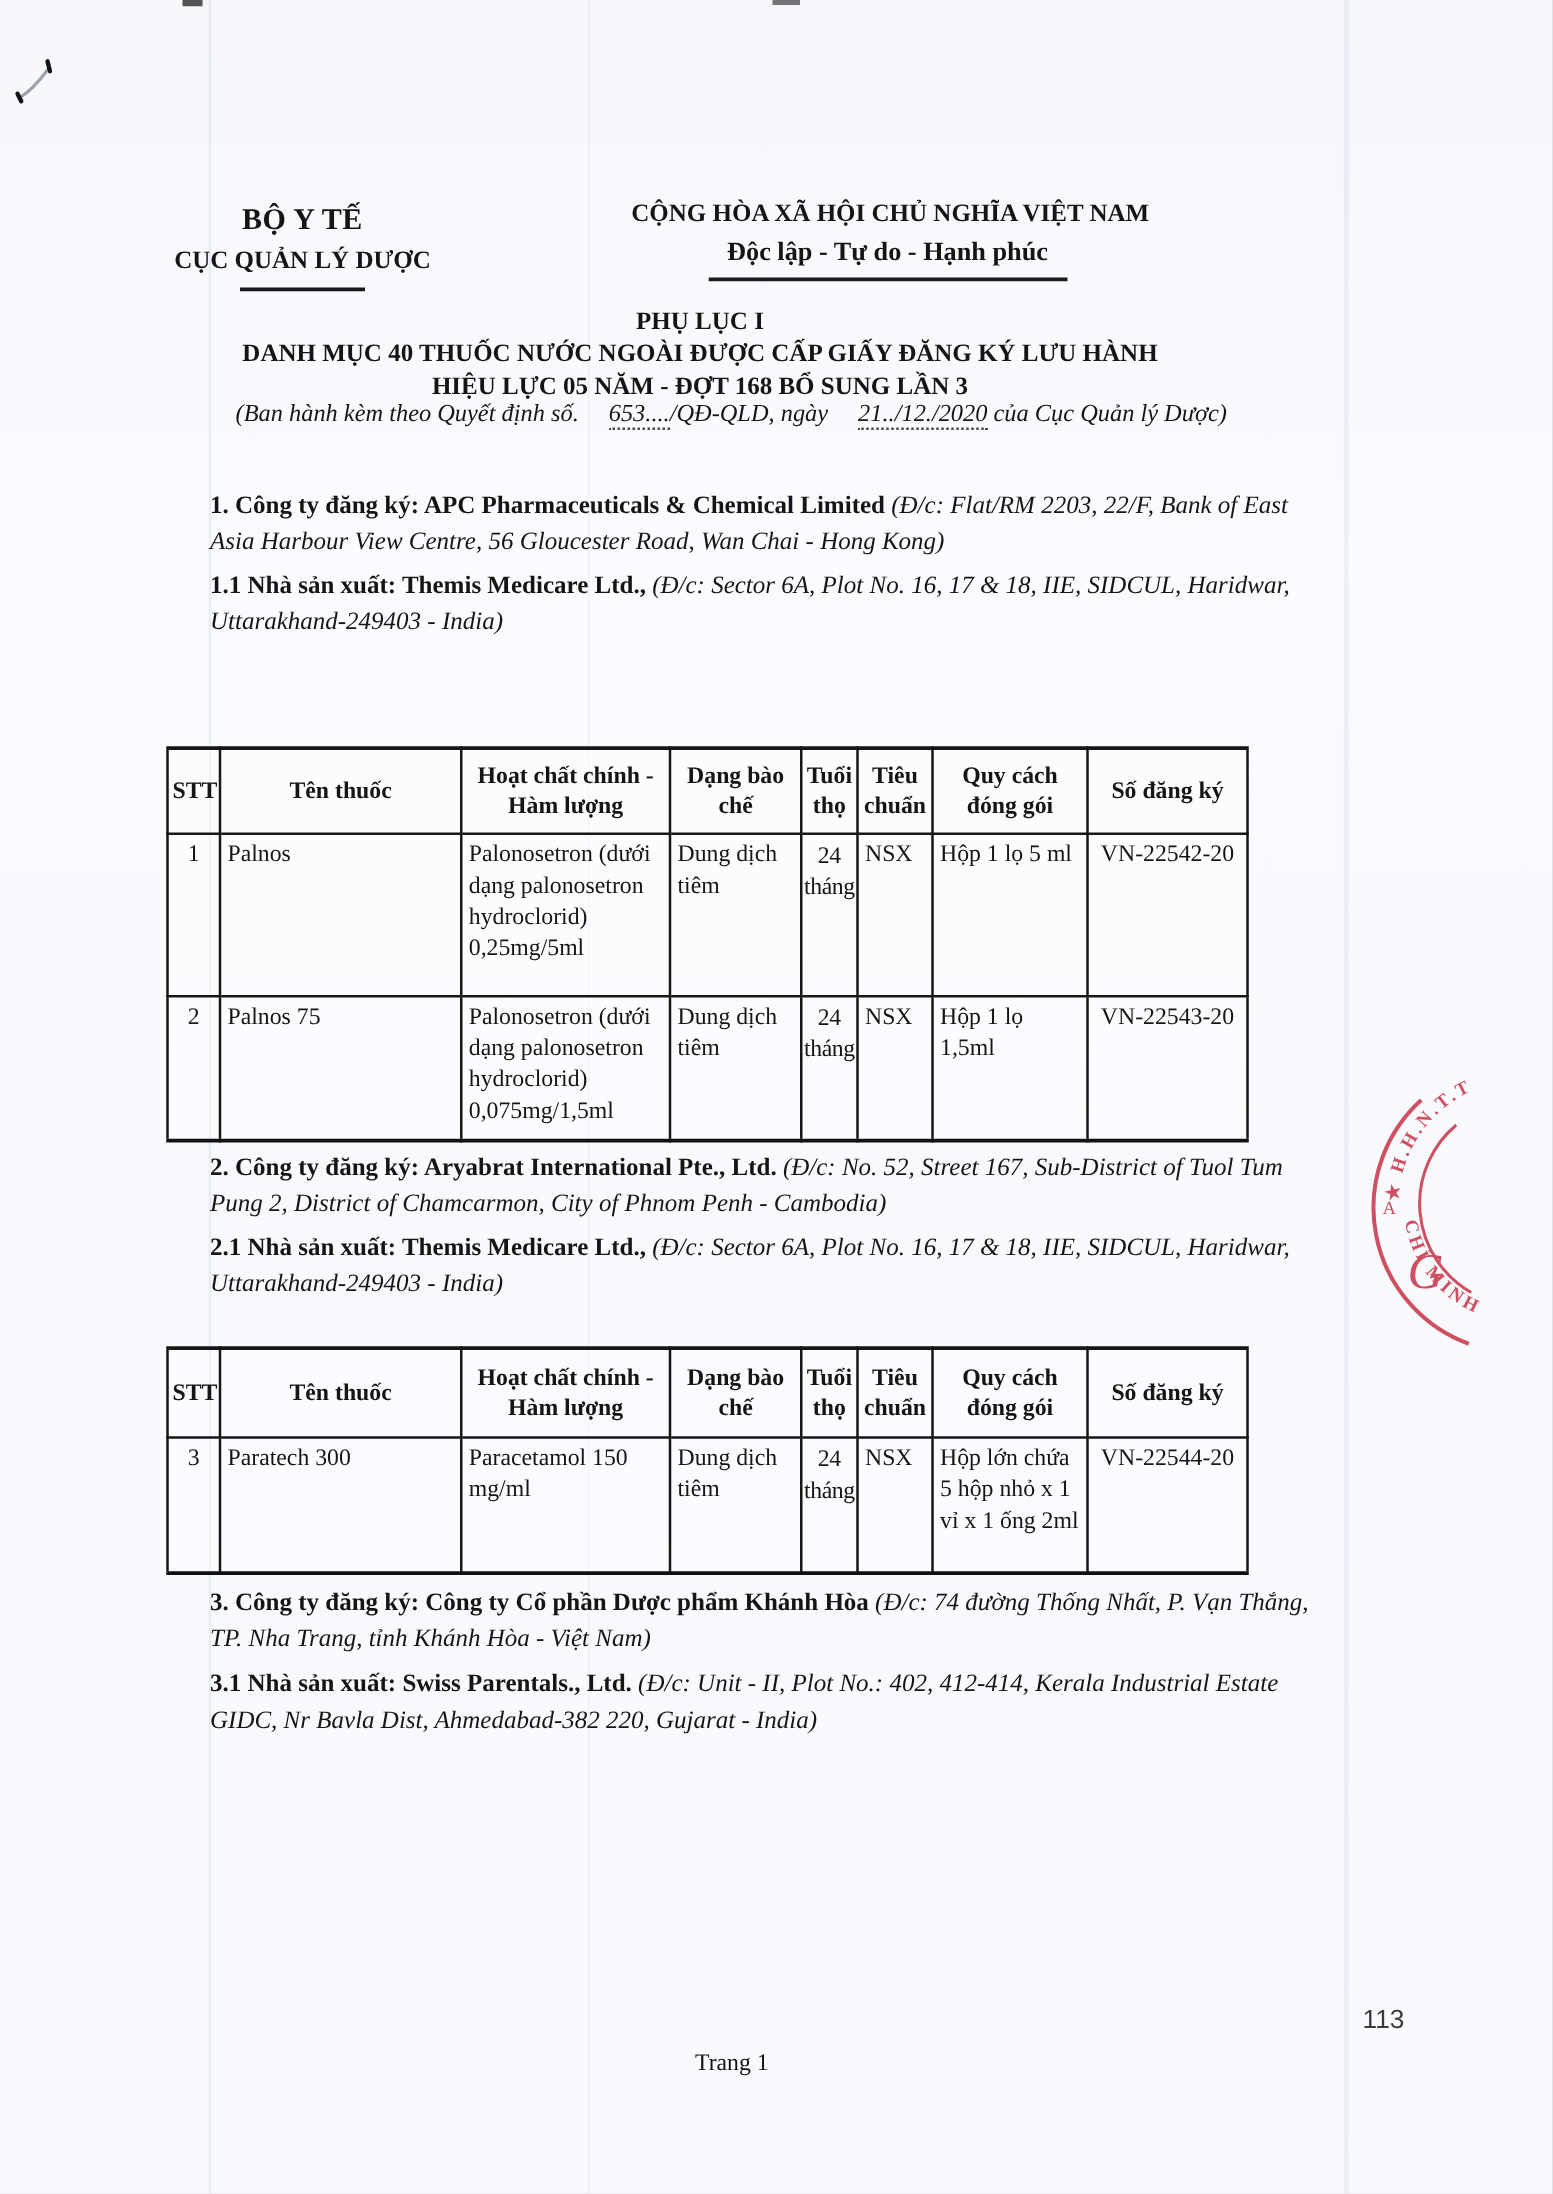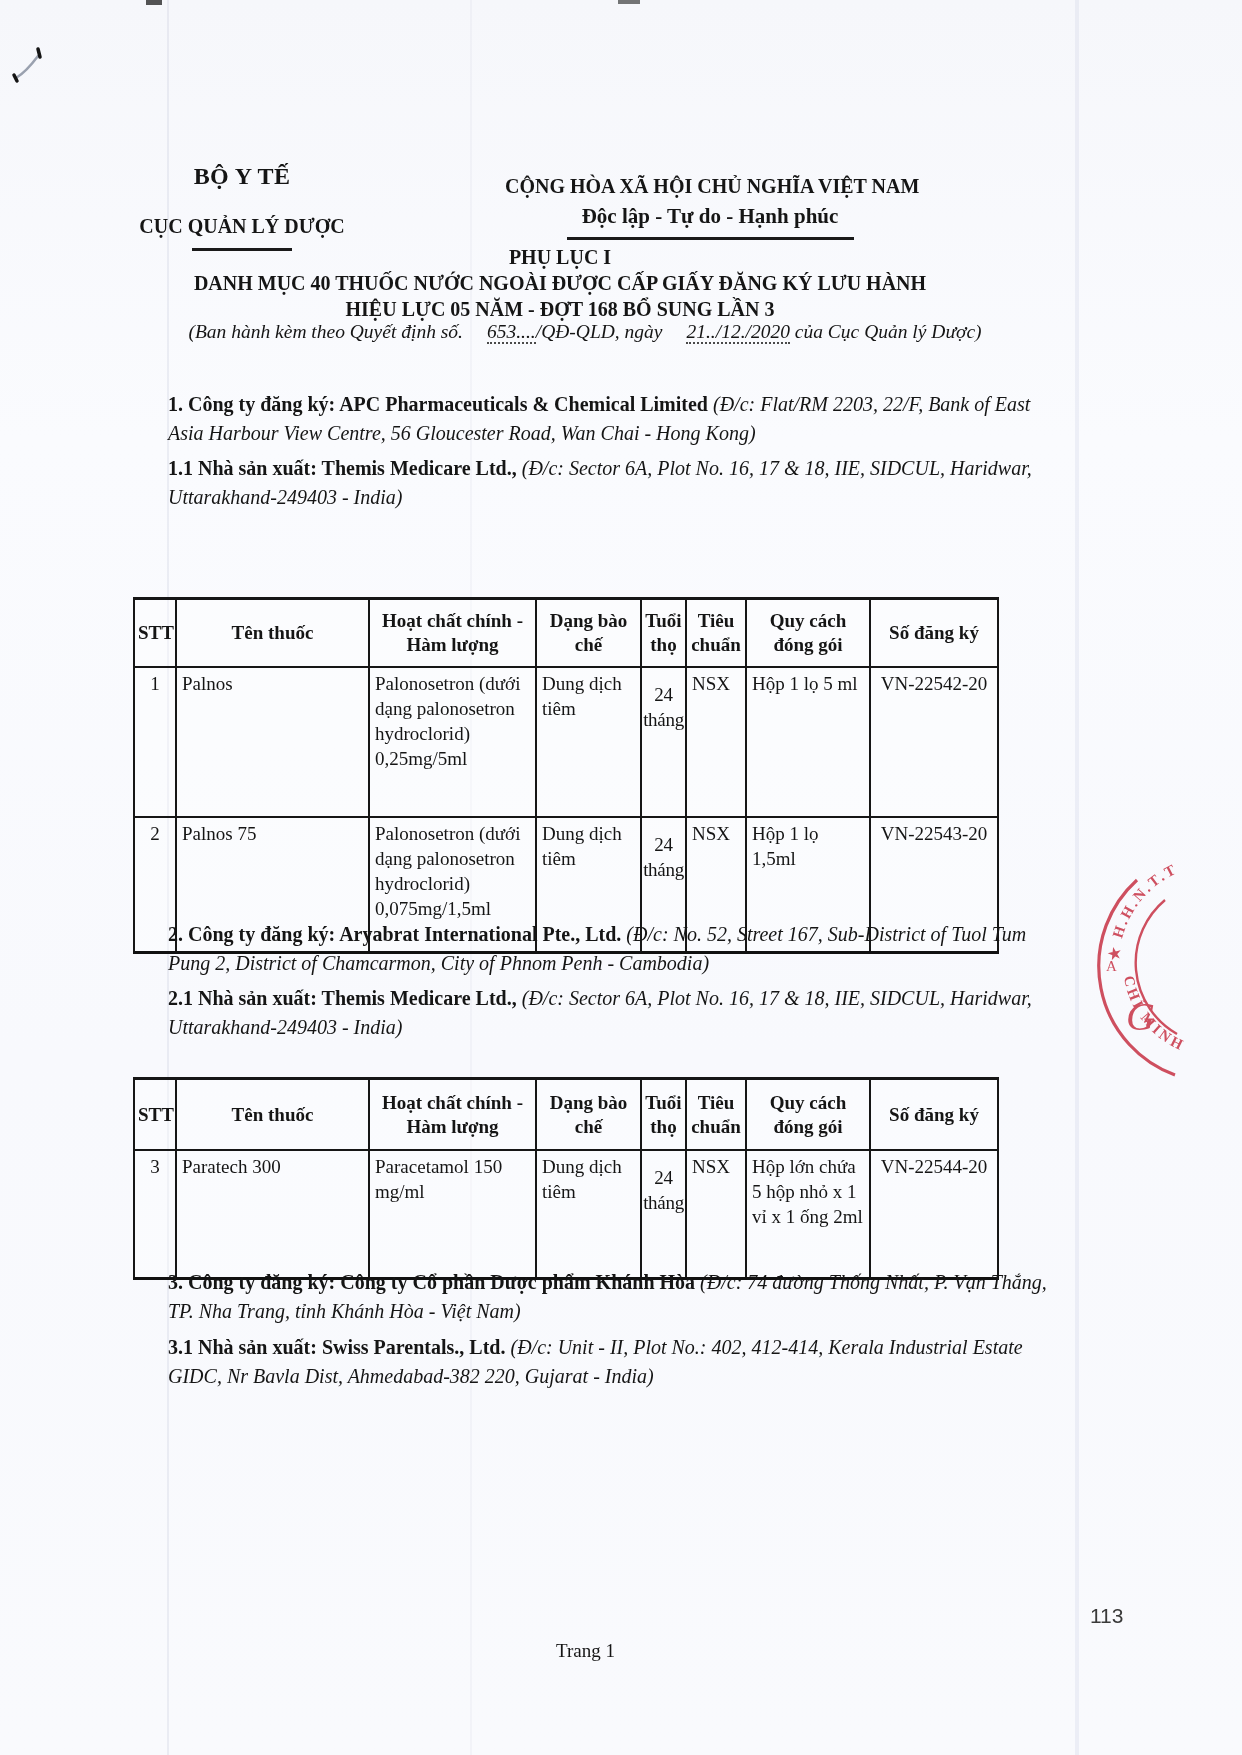--- a/index.html
+++ b/index.html
@@ -13,23 +13,23 @@
   .s1{left:167px;background:rgba(110,120,160,.10);}
   .s2{left:470px;background:rgba(110,120,160,.05);}
   .s3{left:1075px;background:rgba(150,160,200,.12);width:4px;}
   .edge-tick{position:absolute;top:0;background:#1c1c1c;}
   .t1m{left:146px;width:16px;height:5px;opacity:.75;}
   .t2m{left:618px;width:22px;height:4px;opacity:.6;}
 
   
   .hdr-left{position:absolute;left:130px;top:163px;width:224px;text-align:center;}
   .hdr-left .l1{font-size:24px;font-weight:bold;letter-spacing:.4px;}
-  .hdr-left .l2{font-size:20px;font-weight:bold;margin-top:25px;white-space:nowrap;}
+  .hdr-left .l2{font-size:20px;font-weight:bold;margin-top:7px;white-space:nowrap;}
   .rule-left{width:100px;height:3px;background:#1a1a1a;margin:10px auto 0;}
-  .hdr-right{position:absolute;left:505px;top:160px;width:410px;text-align:center;margin-top:15px;}
+  .hdr-right{position:absolute;left:505px;top:160px;width:410px;text-align:center;}
   .hdr-right .l1{font-size:20px;font-weight:bold;white-space:nowrap;}
   .hdr-right .l2{font-size:21px;font-weight:bold;margin-top:6px;}
   .rule-right{width:287px;height:3px;background:#1a1a1a;margin:8px auto 0;}
 
   
   .title-block{position:absolute;left:120px;top:244px;width:880px;text-align:center;
     font-weight:bold;font-size:20px;line-height:26px;}
   .issuance{position:absolute;left:110px;top:321px;width:950px;text-align:center;
     font-style:italic;font-size:19.5px;}
   .issuance .fill{border-bottom:2px dotted #4a4a4a;margin-left:24px;}
@@ -42,21 +42,21 @@
   
   .drug-table{position:absolute;left:133px;width:864px;border-collapse:collapse;table-layout:fixed;
     font-size:19px;background:rgba(255,255,255,.35);}
   .drug-table,.drug-table th,.drug-table td{border:2px solid #161616;}
   .drug-table{border-top-width:3px;border-bottom:3.5px solid #111;}
   .drug-table thead th{border-bottom-width:2.5px;}
   .drug-table tbody tr + tr td{border-top:2px dotted #5a5a5a;}
   .drug-table th{font-weight:bold;text-align:center;vertical-align:middle;padding:2px 3px;line-height:24px;}
   .drug-table td{vertical-align:top;padding:3px 5px;line-height:25px;}
   .ta-c{text-align:center;}
-  .c-shelf{padding:14px 0 !important;text-align:center;letter-spacing:-.3px;}
+  .c-shelf{padding:4px 0 !important;text-align:center;letter-spacing:-.3px;}
   .t1 thead th{height:62px;}
   .t1 .r1 td{height:120px;}
   .t1 .r2 td{height:105px;}
   .t2 thead th{height:65px;}
   .t2 .r1 td{height:98px;}
 
   
   .page-label{position:absolute;left:556px;top:1640px;width:120px;text-align:left;font-size:19px;}
   .sheet-number{position:absolute;left:1090px;top:1604px;font-size:21px;color:#3a3a3a;
     font-family:"Liberation Sans","DejaVu Sans",sans-serif;}

